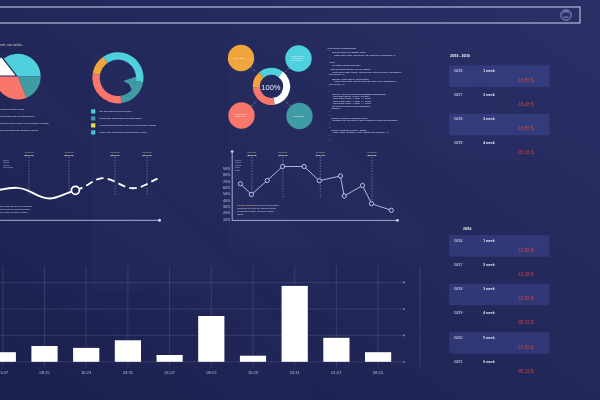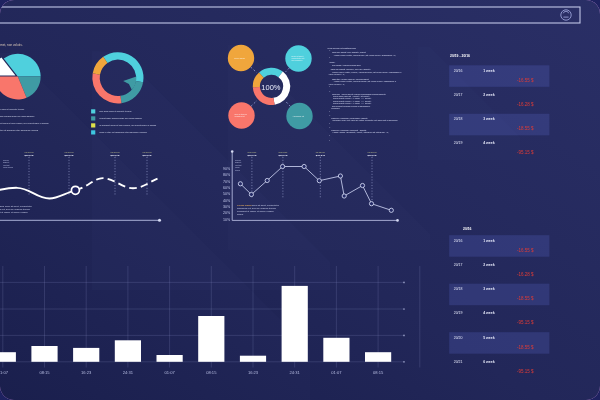--- a/index.html
+++ b/index.html
@@ -1,18 +1,18 @@
 <!DOCTYPE html>
 <html><head>
 <meta charset="utf-8">
 <style>
   html,body{margin:0;padding:0;background:#1e2260;}
   body{width:600px;height:400px;overflow:hidden;
        font-family:"Liberation Sans",sans-serif;}
-  #stage{position:relative;width:600px;height:400px;overflow:hidden;background:#f0abfc;border-radius:14px;}
+  #stage{position:relative;width:600px;height:400px;overflow:hidden;background:#f0abfc;}
   #canvas{position:absolute;left:0;top:0;width:600px;height:400px;}
 </style>
 </head>
 <body>
 
 <div id="stage">
   <svg id="canvas" viewBox="0 0 600 400">
     <defs>
       <linearGradient id="bgg" x1="1" y1="0" x2="0" y2="1">
         <stop offset="0" stop-color="#2a2f66"></stop>

